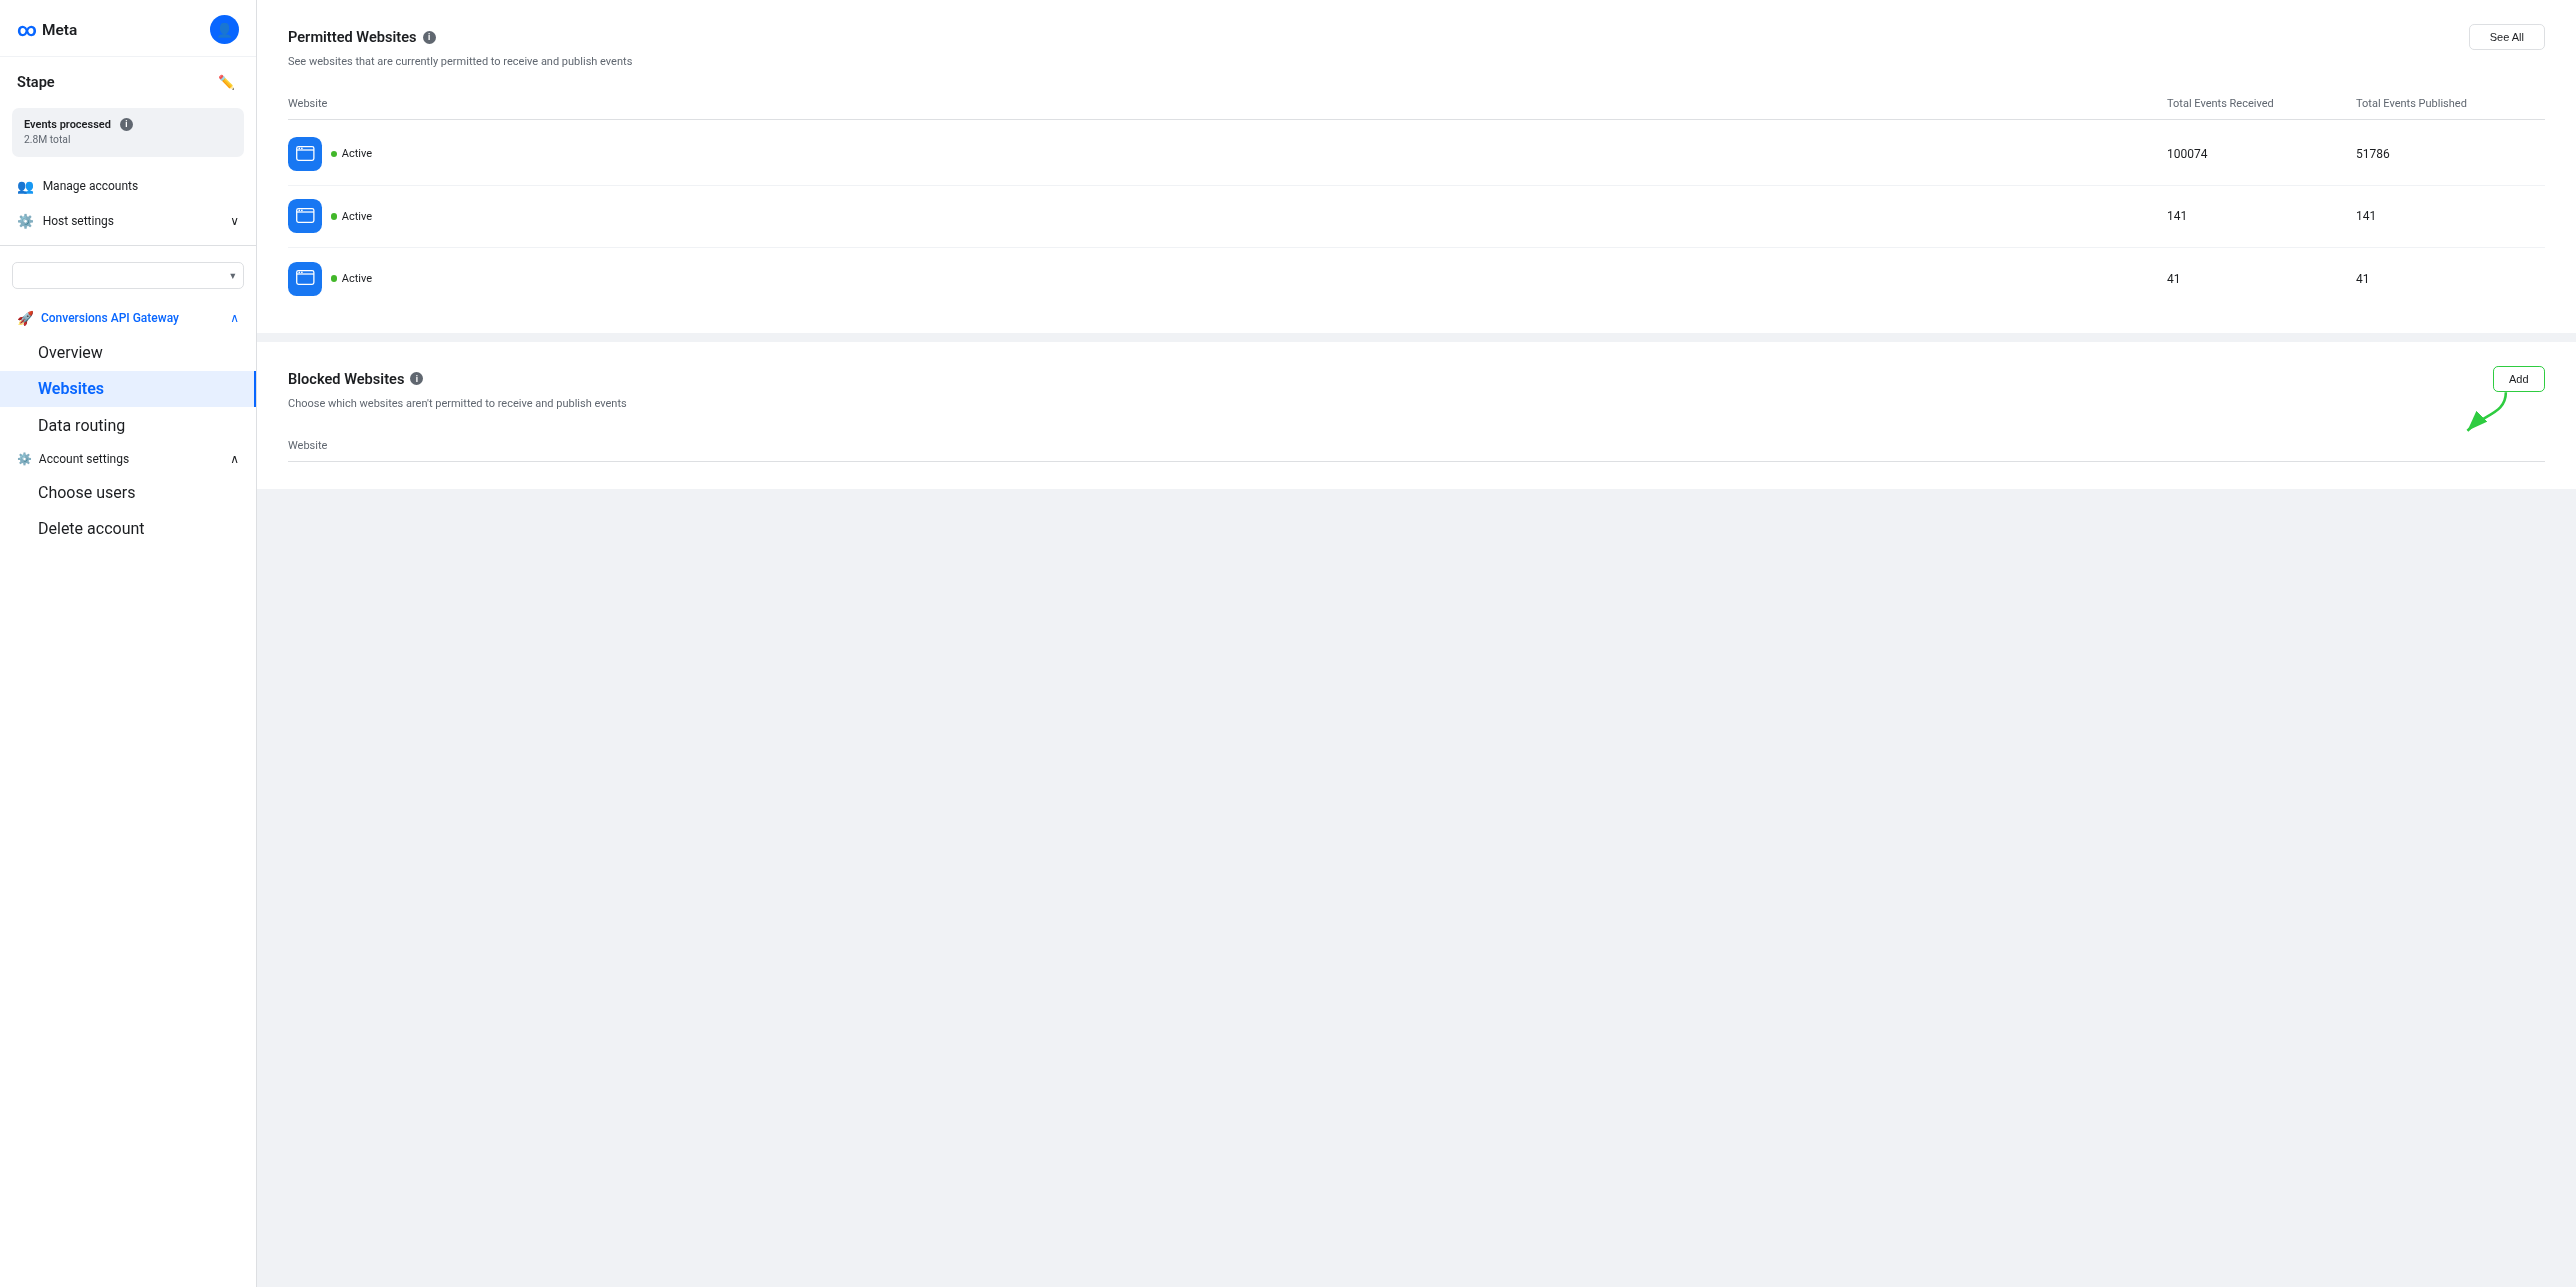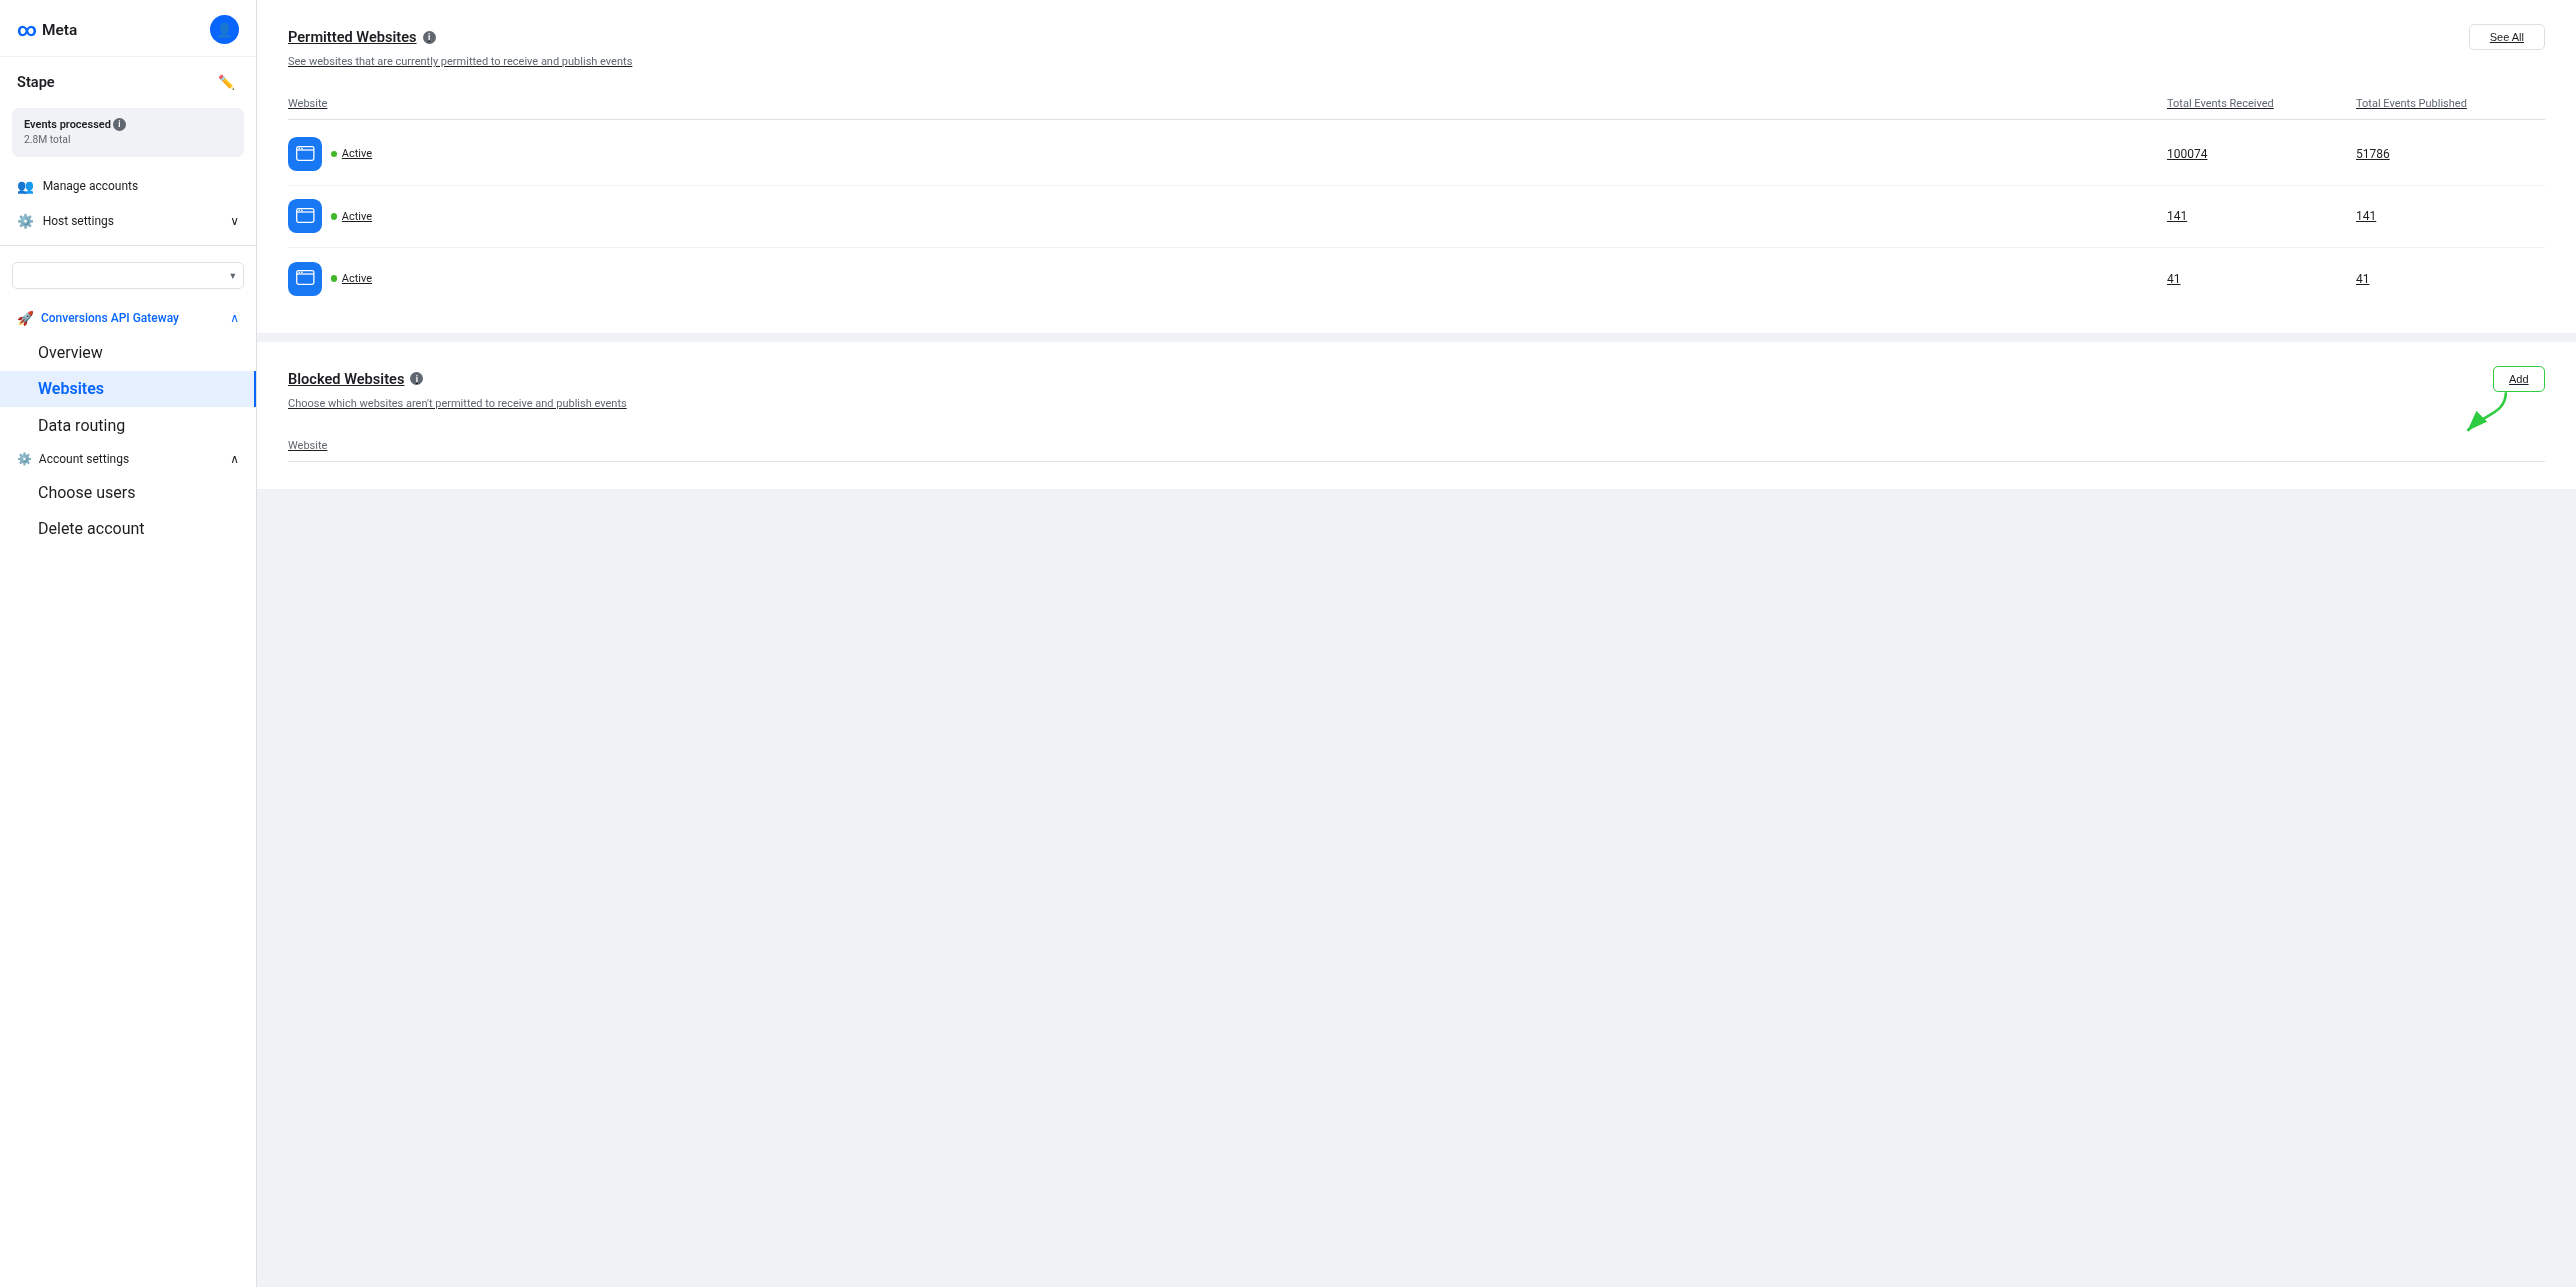--- a/index.html
+++ b/index.html
@@ -91,21 +91,21 @@
       background: #f0f2f5;
       border-radius: 6.9px;
       padding: 10.3px 12px;
     }
 
     .events-card-title {
       font-size: 11px;
       font-weight: 600;
       display: flex;
       align-items: flex-end;
-      gap: 2px;
+      gap: 9px;
     }
 
     .info-icon {
       display: inline-flex;
       align-items: center;
       justify-content: center;
       width: 13px;
       height: 13px;
       background: #606770;
       border-radius: 50%;
@@ -231,21 +231,20 @@
       background: #dddfe2;
       margin: 6.9px 0;
     }
 
     
     .main-content {
       flex: 1;
       overflow-y: auto;
       padding: 0;
       background: #f0f2f5;
-      text-decoration: underline;
     }
 
     .content-section {
       background: #fff;
       margin-bottom: 8.6px;
       padding: 24px 31px;
     }
 
     .section-title-row {
       display: flex;

